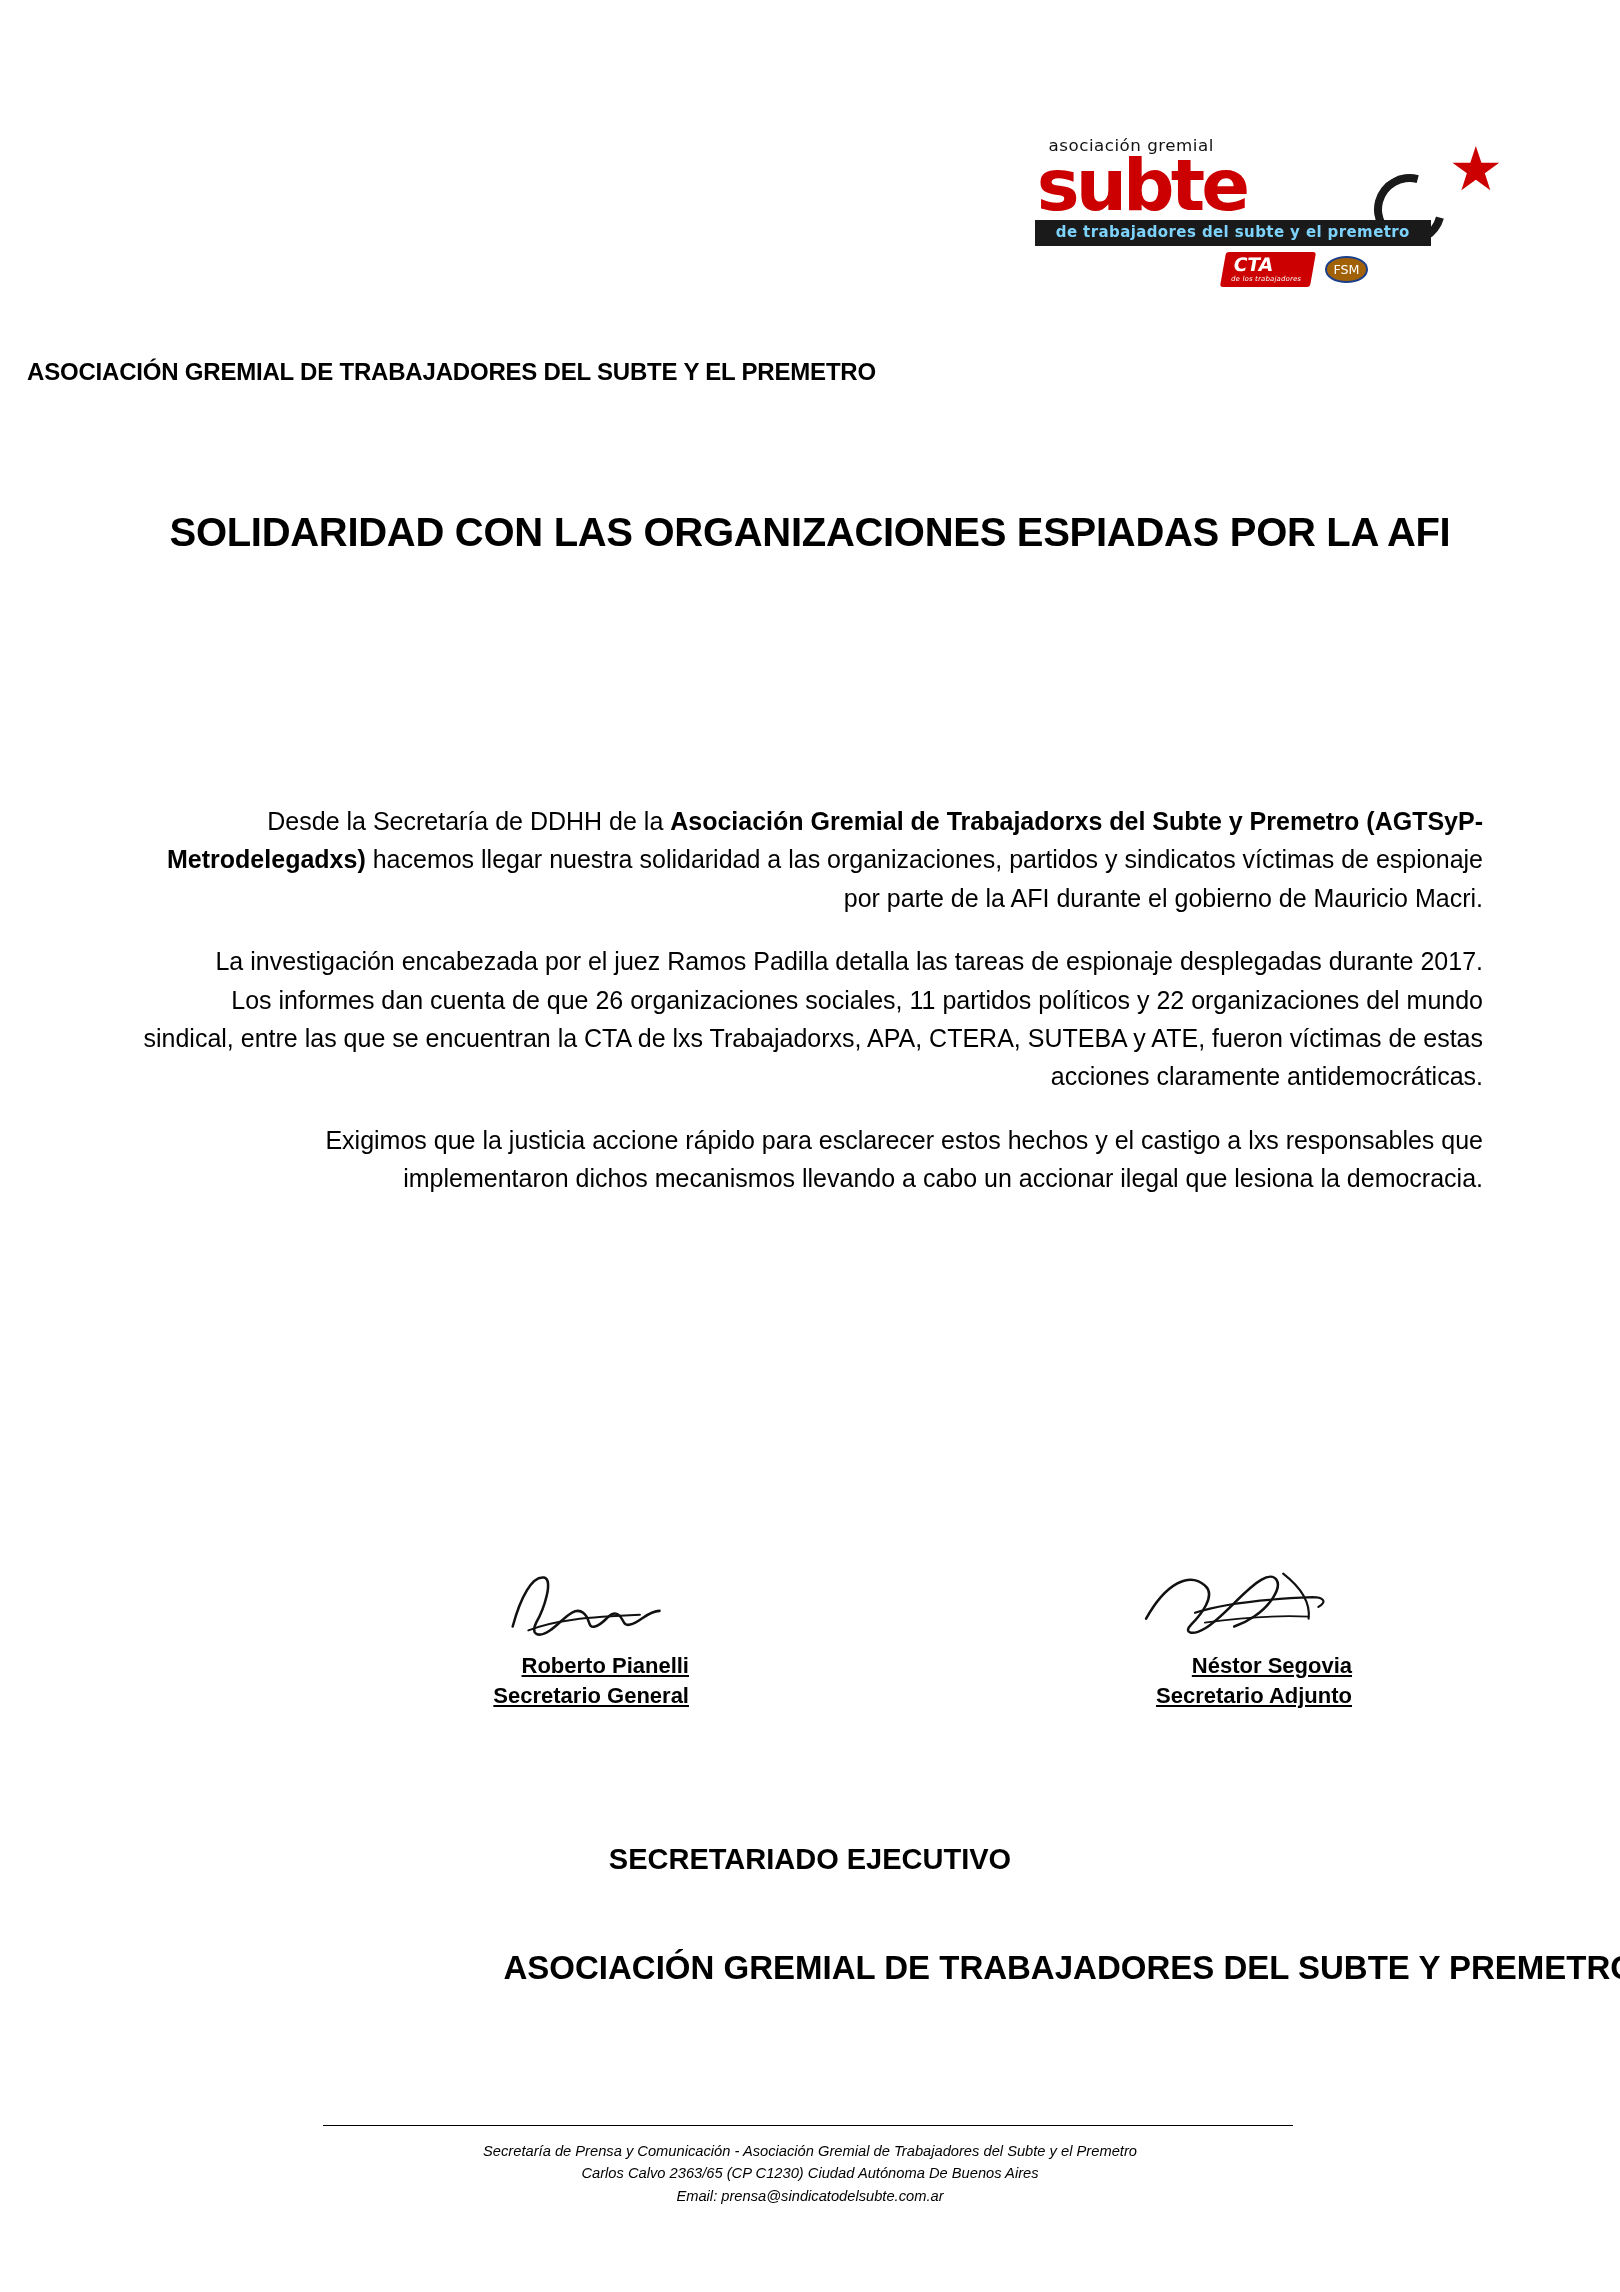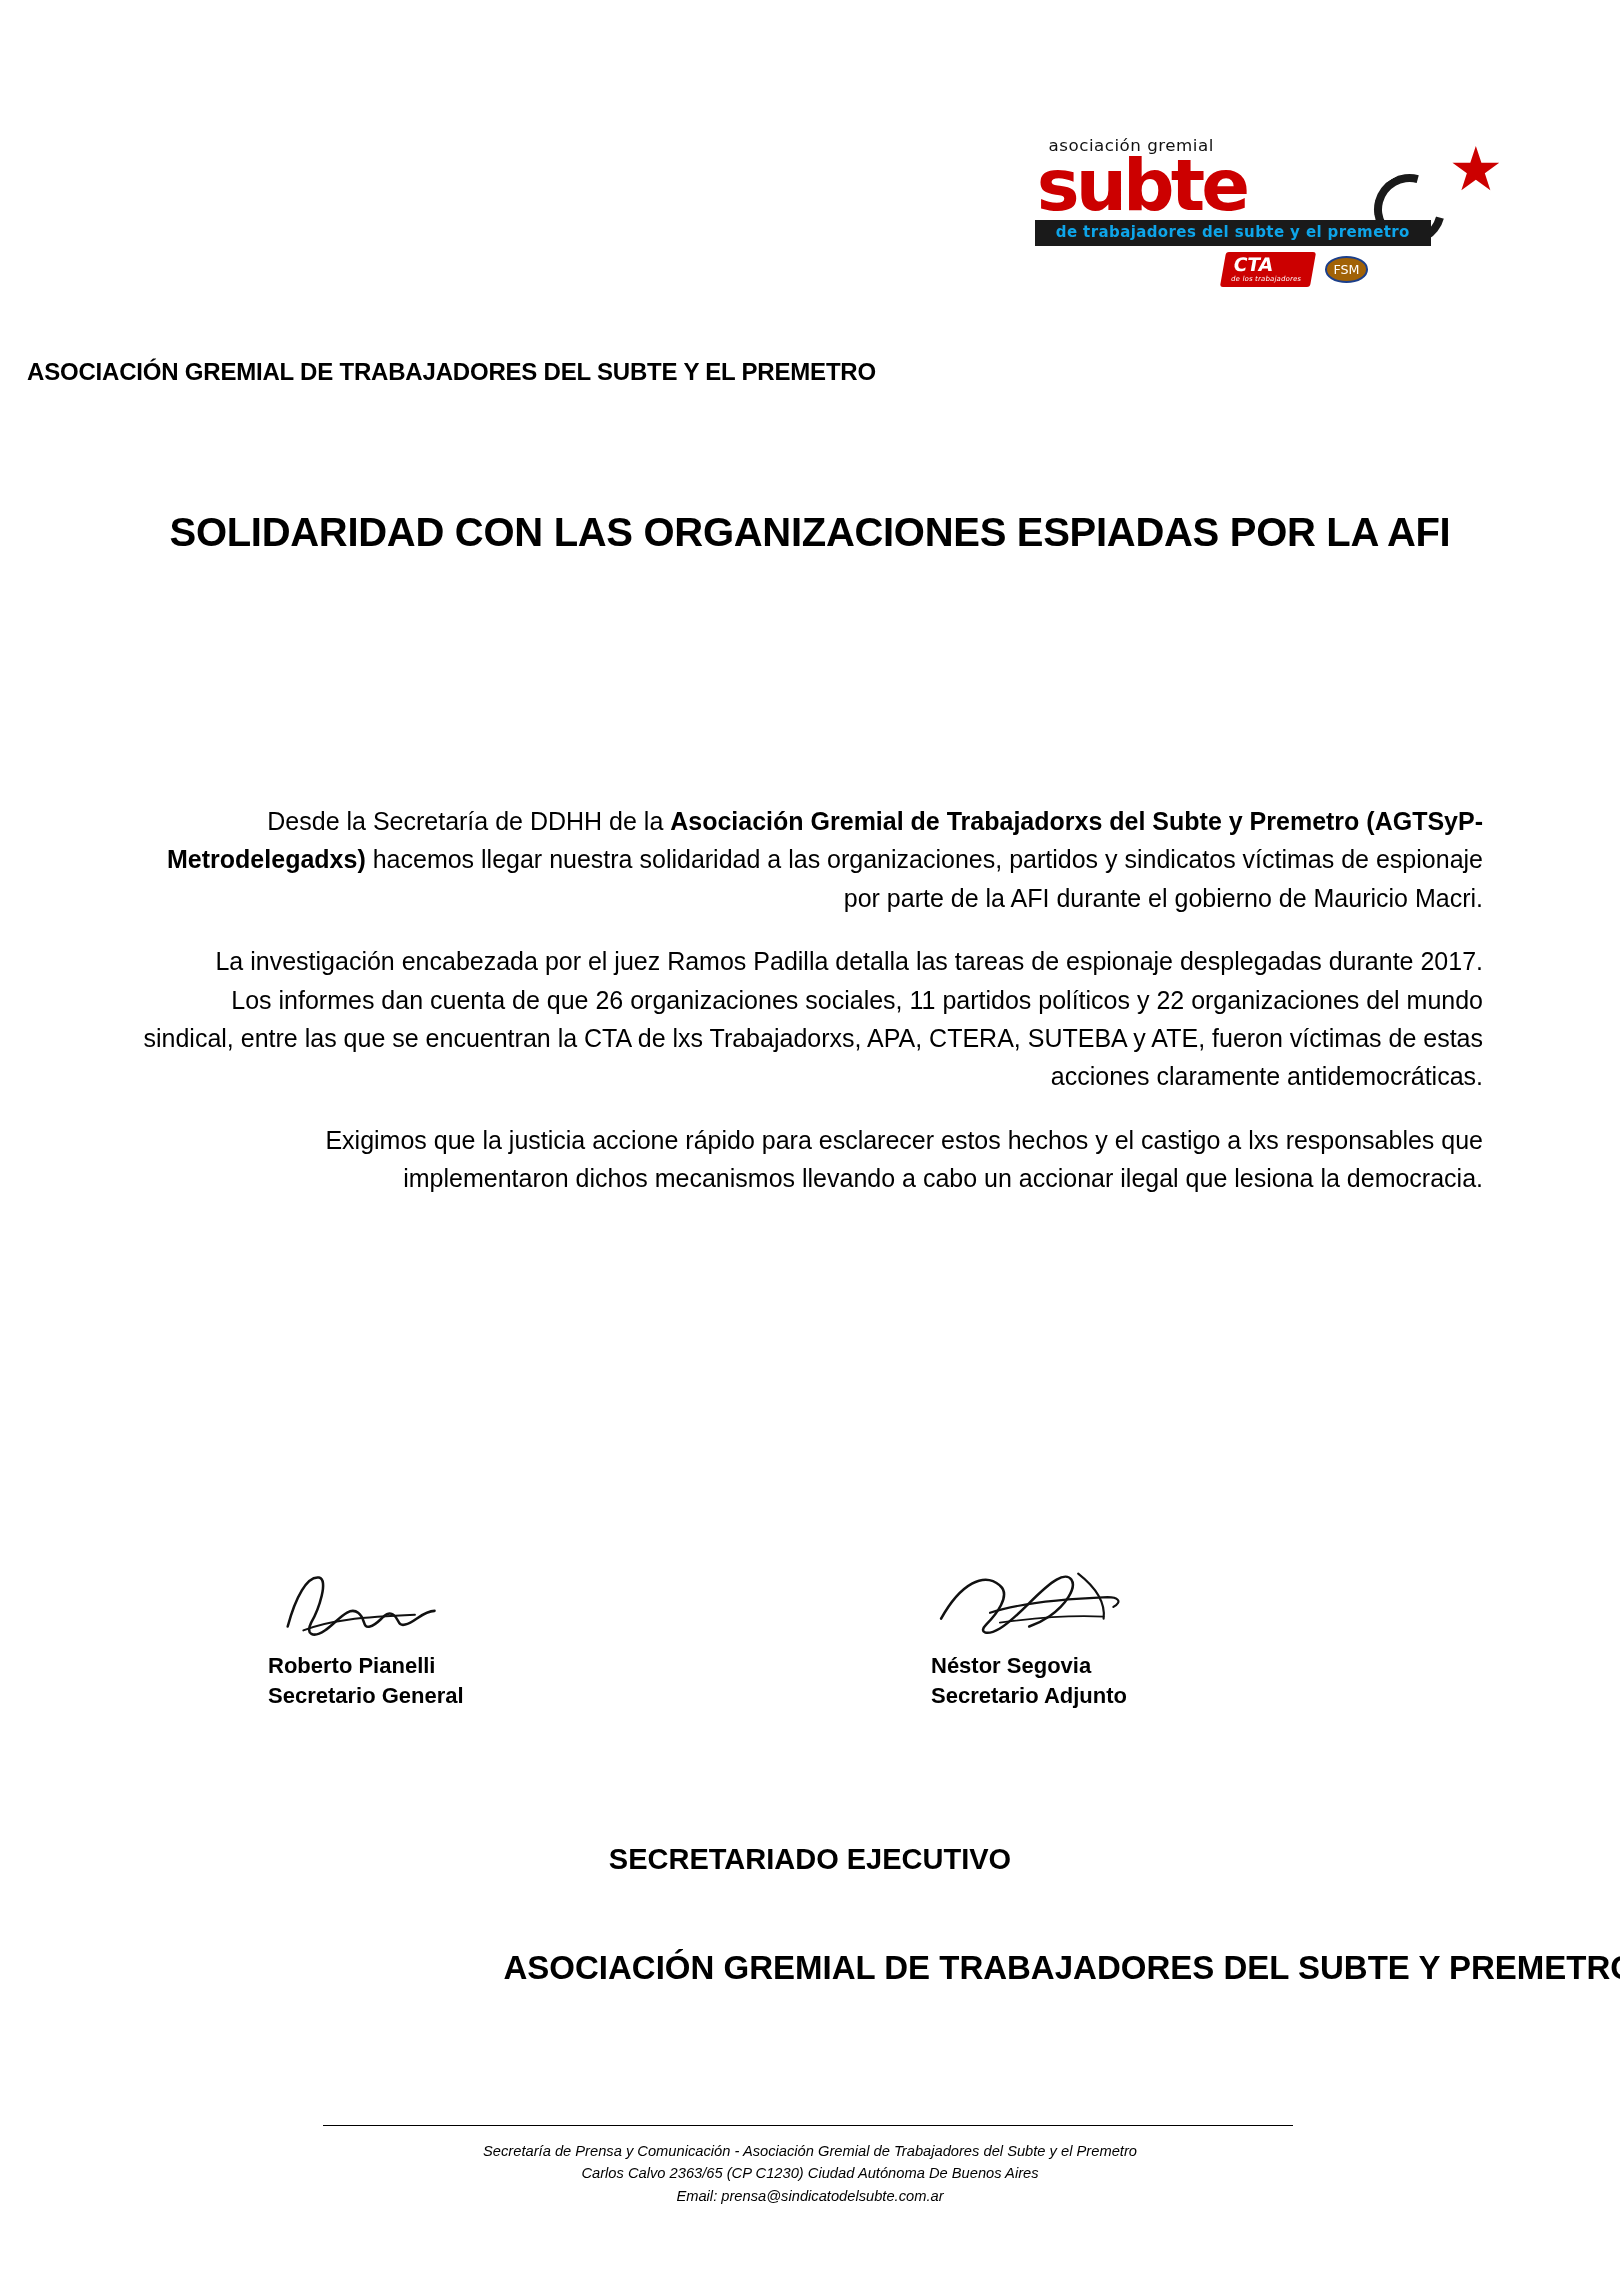--- a/index.html
+++ b/index.html
@@ -66,21 +66,21 @@
   .logo-blackbar {
     position: absolute;
     top: 93px;
     left: 7.8px;
     width: 396px;
     height: 25.5px;
     background: #1a1a1a;
   }
   .logo-blackbar span {
     display: block;
-    color: #0ea5e9;
+    color: #7dd3fc;
     font-size: 15px;
     font-weight: bold;
     letter-spacing: 0.4px;
     text-align: center;
     line-height: 25.5px;
     font-family: "DejaVu Sans", sans-serif;
   }
   .logo-badges {
     position: absolute;
     top: 125px;
@@ -182,22 +182,23 @@
   .signatures {
     position: absolute;
     top: 1558px;
     left: 147px;
     width: 1326px;
     display: flex;
     justify-content: space-around;
   }
   .sig-block {
     width: 421px;
-    text-align: left;
+    text-align: right;
     position: relative;
+    text-decoration: underline;
   }
   .sig-scribble {
     height: 93px;
     position: relative;
   }
   .sig-name {
     font-size: 22px;
     font-weight: bold;
     line-height: 1.35;
   }

